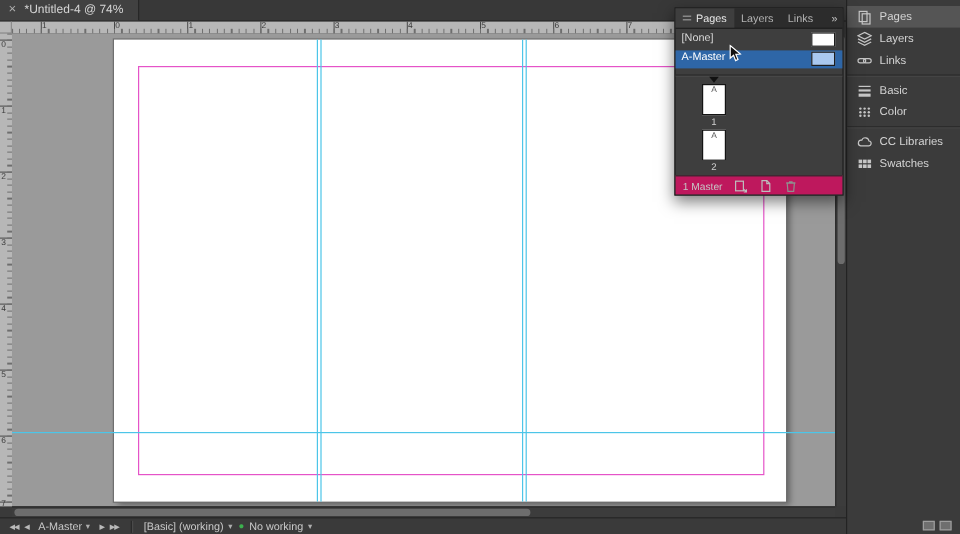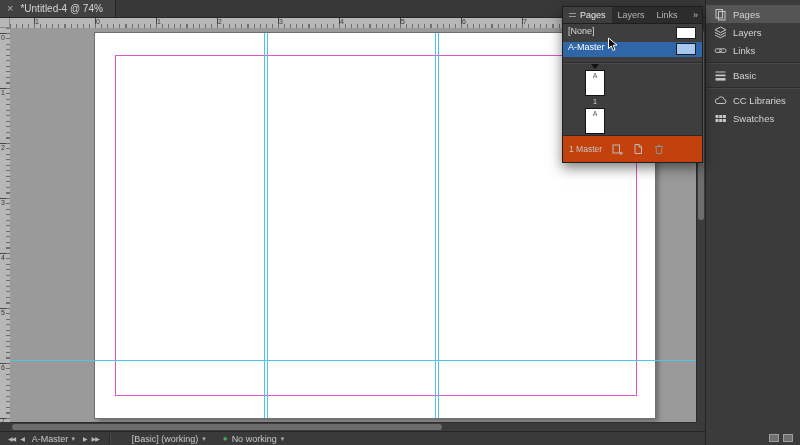--- a/index.html
+++ b/index.html
@@ -40,21 +40,21 @@
   .scroll-h { position:absolute; left:10px; top:422px; width:686px; height:9px; background:#3c3c3c; border-top:1px solid #2b2b2b; }
   .scroll-h .thumb { position:absolute; top:1px; left:2px; height:6px; width:430px; background:#6d6d6d; border-radius:3px; }
 
   
   .statusbar { position:absolute; left:0; top:431px; width:705px; height:14px; background:#3a3a3a; border-top:1px solid #262626;
                display:flex; align-items:center; font-size:9px; color:#c9c9c9; padding-left:8px; gap:5px; }
   .nav-btn { font-size:6px; color:#b9b9b9; letter-spacing:-1px; }
   .page-select { display:flex; align-items:center; gap:3px; padding:0 3px; }
   .caret { font-size:7px; color:#aeaeae; }
   .sb-sep { width:1px; height:10px; background:#2a2a2a; margin:0 5px; box-shadow:1px 0 0 #4a4a4a; }
-  .preflight-profile, .preflight-status { display:flex; align-items:center; gap:4px;margin-left:12px; }
+  .preflight-profile, .preflight-status { display:flex; align-items:center; gap:4px; }
   .dot { color:var(--status-green,#3cb04e); font-size:8px; line-height:1; }
 
   
   .dock { position:absolute; left:705px; top:0; width:95px; height:445px; background:#3b3b3b; border-left:1px solid #232323; padding-top:5px; }
   .dock-item { display:flex; align-items:center; gap:6px; height:18px; padding-left:8px; color:#d4d4d4; font-size:9.5px; }
   .dock-item.active { background:#555555; }
   .dock-sep { height:1px; background:#2c2c2c; margin:3px 0; box-shadow:0 1px 0 #474747; }
   .dicon { width:13px; height:13px; display:flex; flex:0 0 13px; }
   .dock-corner { position:absolute; right:7px; bottom:3px; display:flex; gap:4px; }
   .corner-ico { width:10px; height:8px; border:1px solid #9d9d9d; background:#6f6f6f; }
@@ -70,21 +70,21 @@
   .pcollapse { margin-left:auto; padding:0 5px; color:#c0c0c0; display:flex; align-items:center; font-size:9px; letter-spacing:-1px; }
   .prow { position:absolute; left:0; width:100%; height:15px; display:flex; align-items:flex-start; padding:0 5px; }
   .prow .mthumb { position:absolute; right:6px; top:1px; width:20px; height:12px; background:#fff; border:1px solid #1d1d1d; }
   .prow.master { background:var(--selection-blue,#2e66a7); color:#fff; }
   .prow.master .mthumb { background:var(--master-thumb-blue,#a9c8ef); }
   .psep { position:absolute; left:0; top:55px; width:100%; height:1px; background:#2c2c2c; box-shadow:0 1px 0 #4a4a4a; }
   .tri { position:absolute; left:28px; top:57px; width:0; height:0; border-left:4px solid transparent; border-right:4px solid transparent; border-top:5px solid #111; }
   .pthumb { position:absolute; left:22px; width:20px; height:26px; background:#fff; border:1px solid #141414;
             display:flex; justify-content:center; font-size:7px; color:#555; line-height:9px; }
   .pnum { position:absolute; left:22px; width:20px; text-align:center; font-size:8px; color:#cfcfcf; }
-  .panel-footer { position:absolute; left:0; bottom:0; width:100%; height:27px; border-top:1px solid #2a2a2a; background:#c2410c;
+  .panel-footer { position:absolute; left:0; bottom:0; width:100%; height:16px; border-top:1px solid #2a2a2a; background:#be185d;
                   display:flex; align-items:center; padding:0 6px; font-size:8.5px; color:#c6c6c6; }
   .ficon { width:12px; height:12px; display:flex; margin-left:9px; }
   .ficon:first-of-type { margin-left:auto; }
   .cursor { position:absolute; left:44px; top:30px; z-index:30; }
 </style>
 </head>
 <body>
 
 <div class="app">
 
@@ -190,20 +190,36 @@
     <div class="dock-sep"></div>
     <div class="dock-item">
       <span class="dicon">
         <svg viewBox="0 0 13 13" fill="#c6c6c6">
             <rect x="1.5" y="2.5" width="10" height="1"></rect>
             <rect x="1.5" y="5.5" width="10" height="1.8"></rect>
             <rect x="1.5" y="9" width="10" height="2.6"></rect>
           </svg>
       </span>
       <span>Basic</span>
+    </div>
+    <div class="dock-item">
+      <span class="dicon">
+        <svg viewBox="0 0 13 13" fill="#c6c6c6">
+            <circle cx="3" cy="3.5" r="1"></circle>
+            <circle cx="6.5" cy="3.5" r="1"></circle>
+            <circle cx="10" cy="3.5" r="1"></circle>
+            <circle cx="3" cy="6.5" r="1"></circle>
+            <circle cx="6.5" cy="6.5" r="1"></circle>
+            <circle cx="10" cy="6.5" r="1"></circle>
+            <circle cx="3" cy="9.5" r="1"></circle>
+            <circle cx="6.5" cy="9.5" r="1"></circle>
+            <circle cx="10" cy="9.5" r="1"></circle>
+          </svg>
+      </span>
+      <span>Color</span>
     </div>
     <div class="dock-sep"></div>
     <div class="dock-item">
       <span class="dicon">
         <svg viewBox="0 0 13 13" fill="none" stroke="#c6c6c6">
             <path d="M3.2 9.5 h6.6 a2 2 0 0 0 .3-4 a3.1 3.1 0 0 0-6-.6 a2.3 2.3 0 0 0-.9 4.6 z"></path>
           </svg>
       </span>
       <span>CC Libraries</span>
     </div>

